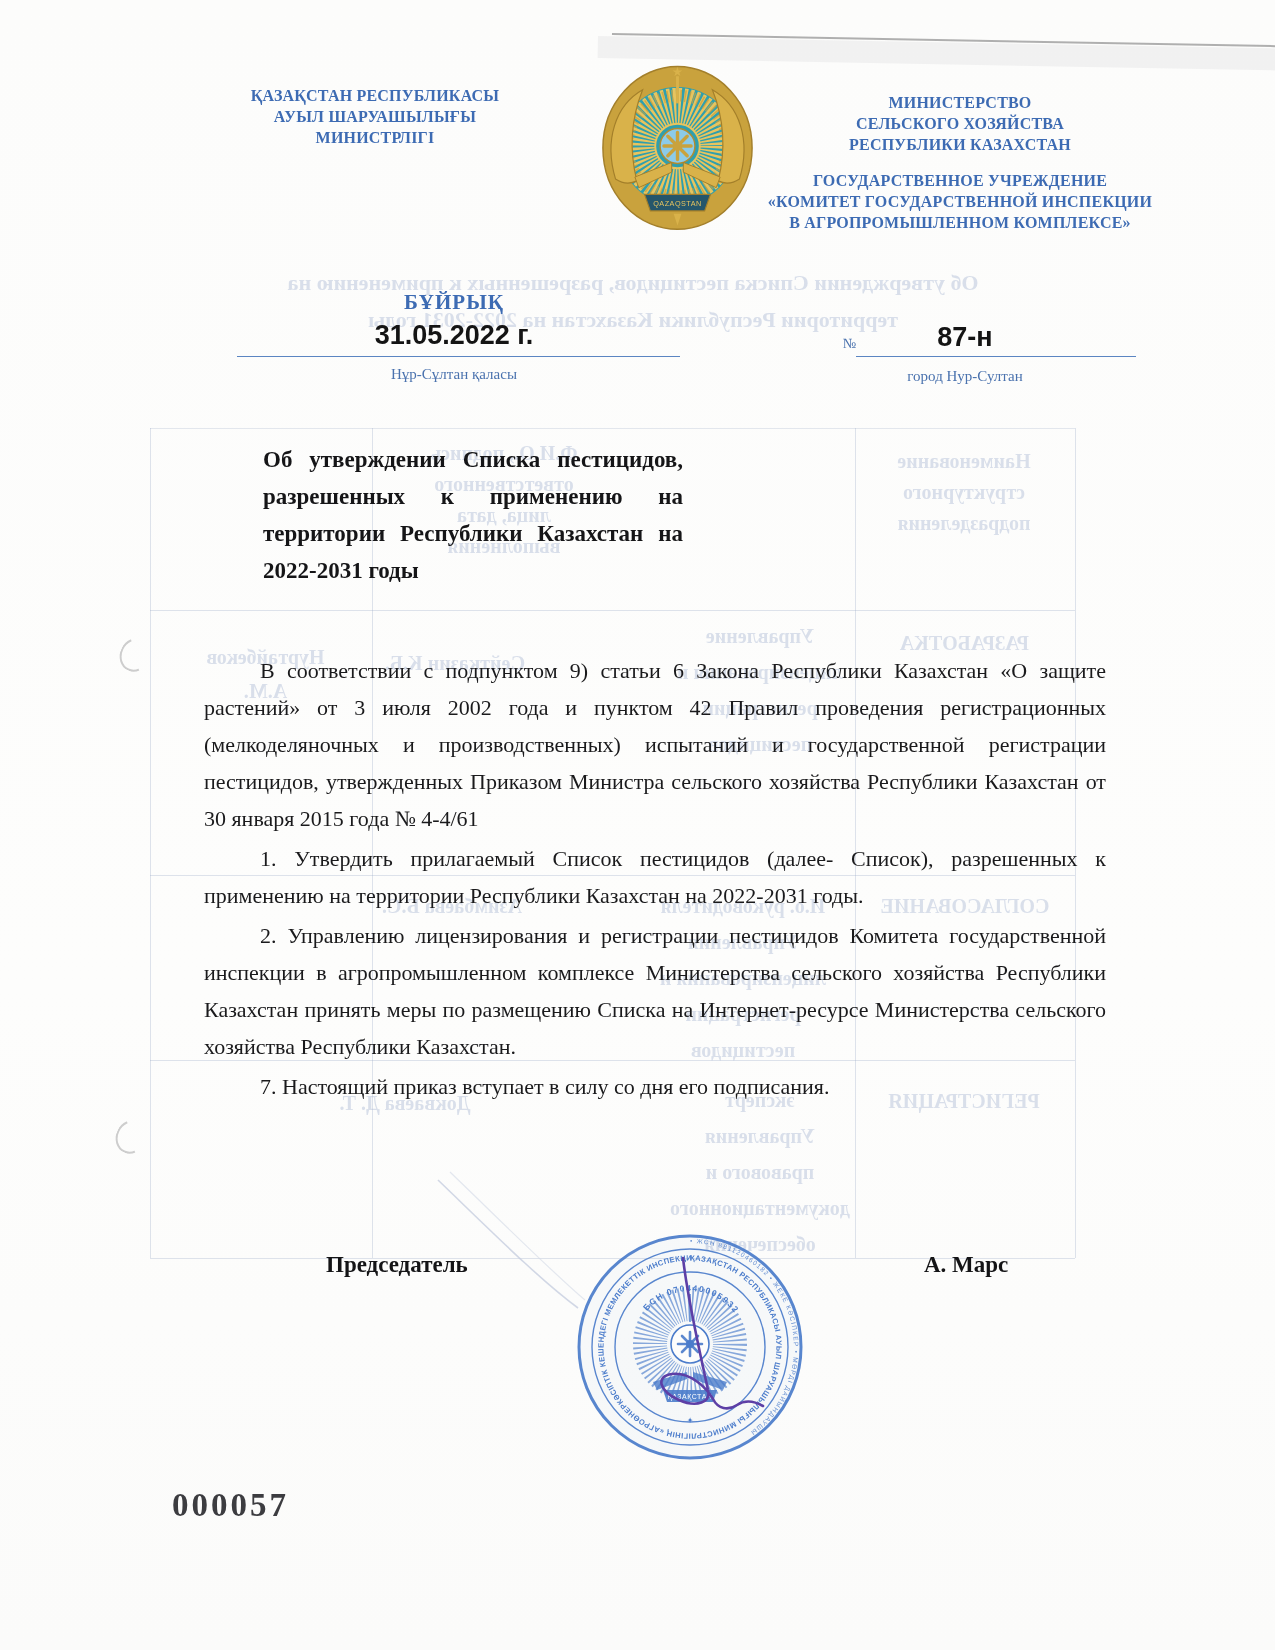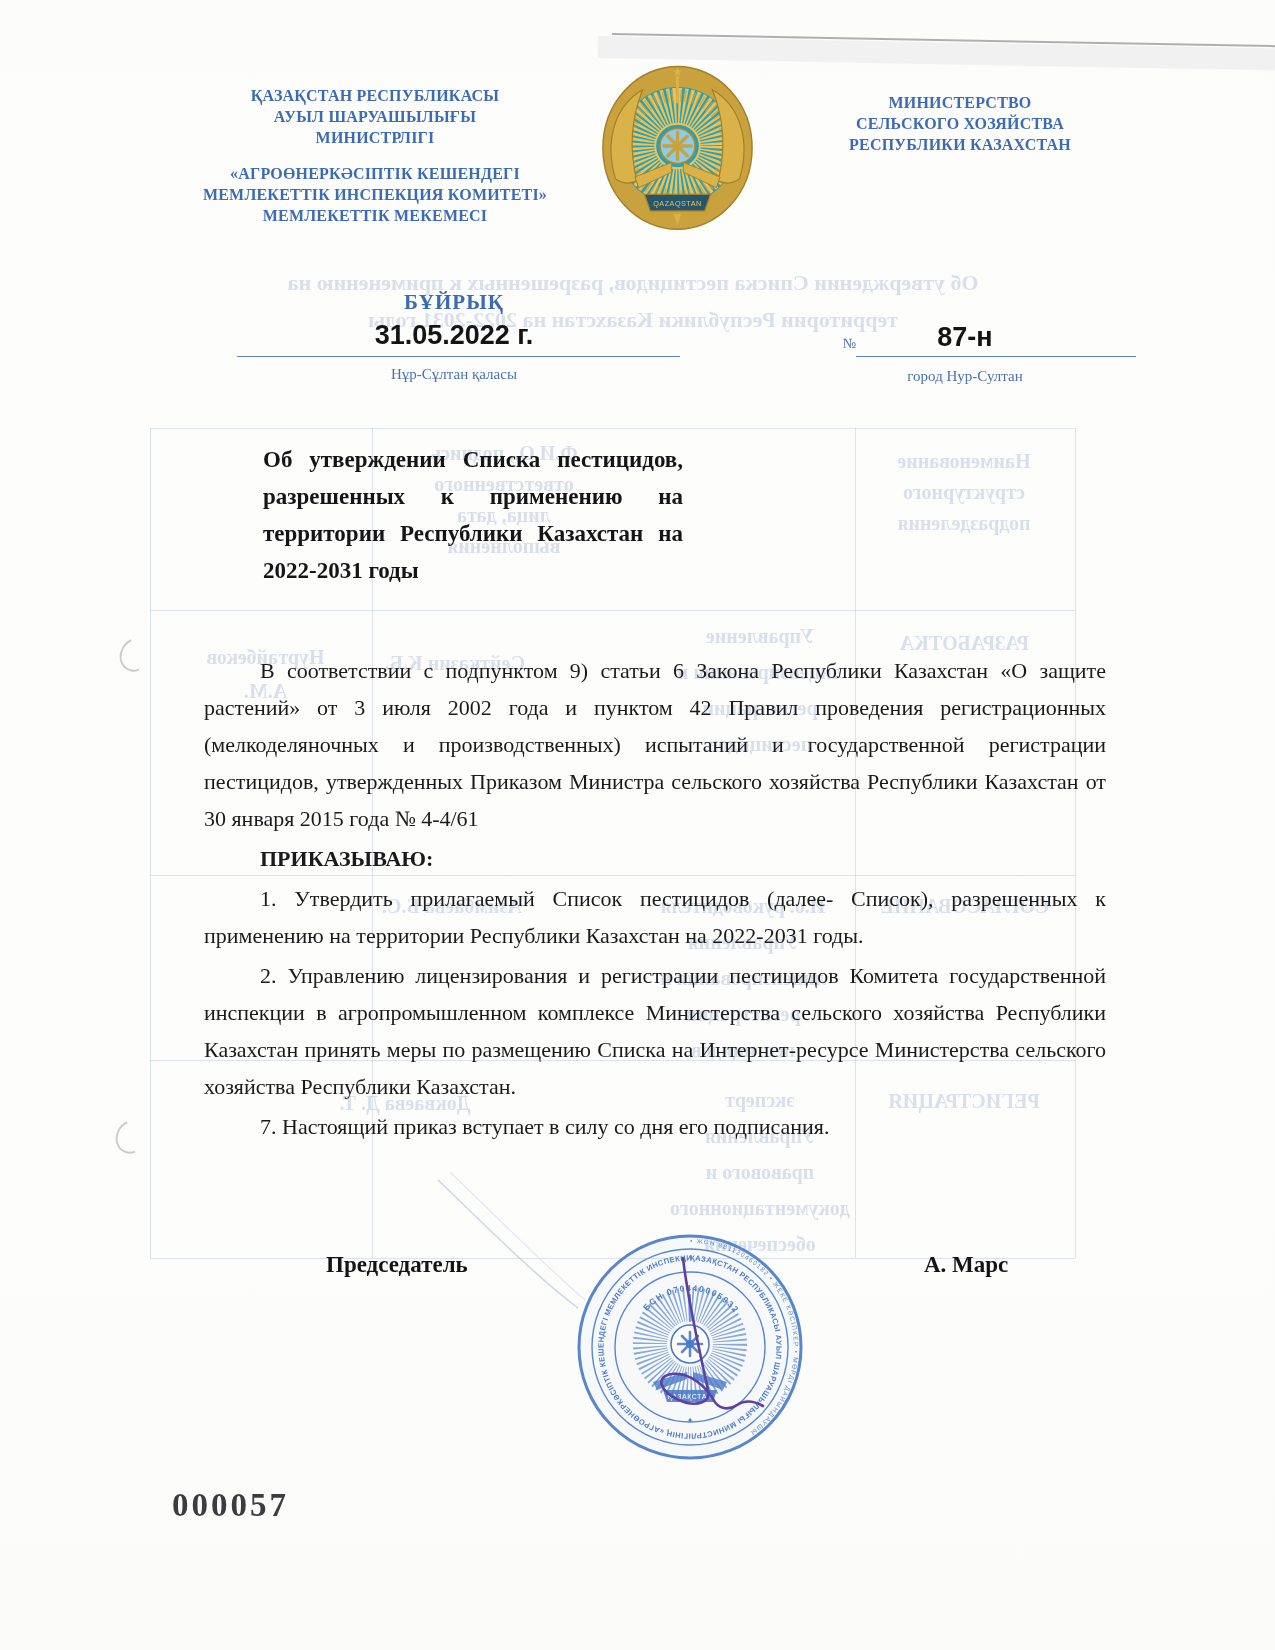--- a/index.html
+++ b/index.html
@@ -104,27 +104,27 @@
 обеспечения</div>
     <div class="abs bleed" style="left:300px;top:1092px;width:210px;font-size:20px;">Докваева Д. Т.</div>
   </div>
 
   <div class="abs punch" style="left:118px;top:640px;"></div>
   <div class="abs punch" style="left:114px;top:1122px;"></div>
 
   <div class="abs hdr blue" style="left:204px;top:85px;width:342px;">ҚАЗАҚСТАН РЕСПУБЛИКАСЫ
 АУЫЛ ШАРУАШЫЛЫҒЫ
 МИНИСТРЛІГІ</div>
-  <div class="abs hdr blue" style="left:186px;top:163px;width:378px;">«АГРОӨНЕРКӘСІПТІК КЕШЕНДЕГІ
-МЕМЛЕКЕТТІК ИНСПЕКЦИЯ КОМИТЕТІ»
-МЕМЛЕКЕТТІК МЕКЕМЕСІ</div>
 
   <div class="abs hdr blue" style="left:760px;top:92px;width:400px;">МИНИСТЕРСТВО
 СЕЛЬСКОГО ХОЗЯЙСТВА
 РЕСПУБЛИКИ КАЗАХСТАН</div>
+  <div class="abs hdr blue" style="left:742px;top:170px;width:436px;">ГОСУДАРСТВЕННОЕ УЧРЕЖДЕНИЕ
+«КОМИТЕТ ГОСУДАРСТВЕННОЙ ИНСПЕКЦИИ
+В АГРОПРОМЫШЛЕННОМ КОМПЛЕКСЕ»</div>
 
   <div class="abs" style="left:600px;top:58px;width:155px;height:176px;">
     <svg width="155" height="176" viewBox="0 0 160 176">
       <ellipse cx="80" cy="90" rx="77" ry="84" fill="#c9a23d" stroke="#a37f2a" stroke-width="1.5"></ellipse>
       <circle cx="80" cy="88" r="61" fill="#2f9fae"></circle>
       <circle cx="80" cy="88" r="40" fill="none" stroke="#e7c45f" stroke-width="40" stroke-dasharray="2.5 2"></circle>
       <circle cx="80" cy="88" r="52" fill="none" stroke="#caa23f" stroke-width="12" stroke-dasharray="1.5 3" opacity=".75"></circle>
       <path d="M16,122 C4,82 16,46 44,30 C32,60 30,92 38,124 C30,128 22,126 16,122 Z" fill="#d9b24a" stroke="#a37f2a" stroke-width="1.2"></path>
       <path d="M144,122 C156,82 144,46 116,30 C128,60 130,92 122,124 C130,128 138,126 144,122 Z" fill="#d9b24a" stroke="#a37f2a" stroke-width="1.2"></path>
       <circle cx="80" cy="88" r="23" fill="#2f9fae" stroke="#e7c45f" stroke-width="2"></circle>
@@ -148,21 +148,20 @@
 
   <div class="abs num-label" style="left:843px;top:336px;">№</div>
   <div class="abs date-val" style="left:790px;top:322px;width:350px;">87-н</div>
   <div class="abs rule" style="left:856px;top:356px;width:280px;"></div>
   <div class="abs place" style="left:790px;top:368px;width:350px;">город Нур-Султан</div>
 
   <div class="abs subject" style="left:263px;top:441px;">Об утверждении Списка пестицидов, разрешенных к применению на территории Республики Казахстан на 2022-2031 годы</div>
 
   <div class="abs bodytext" style="left:204px;top:652px;">
     <p>В соответствии с подпунктом 9) статьи 6 Закона Республики Казахстан «О защите растений» от 3 июля 2002 года и пунктом 42 Правил проведения регистрационных (мелкоделяночных и производственных) испытаний и государственной регистрации пестицидов, утвержденных Приказом Министра сельского хозяйства Республики Казахстан от 30 января 2015 года № 4-4/61</p>
-    <p class="directive">ПРИКАЗЫВАЮ:</p>
     <p>1. Утвердить прилагаемый Список пестицидов (далее- Список), разрешенных к применению на территории Республики Казахстан на 2022-2031 годы.</p>
     <p>2. Управлению лицензирования и регистрации пестицидов Комитета государственной инспекции в агропромышленном комплексе Министерства сельского хозяйства Республики Казахстан принять меры по размещению Списка на Интернет-ресурсе Министерства сельского хозяйства Республики Казахстан.</p>
     <p>7. Настоящий приказ вступает в силу со дня его подписания.</p>
   </div>
 
   <div class="abs signrow" style="left:285px;top:1252px;margin-left:41px;">Председатель</div>
   <div class="abs signrow" style="left:924px;top:1252px;">А. Марс</div>
 
   <div class="abs" style="left:420px;top:1150px;width:400px;height:300px;">
     <svg width="400" height="300" viewBox="0 0 400 300">

